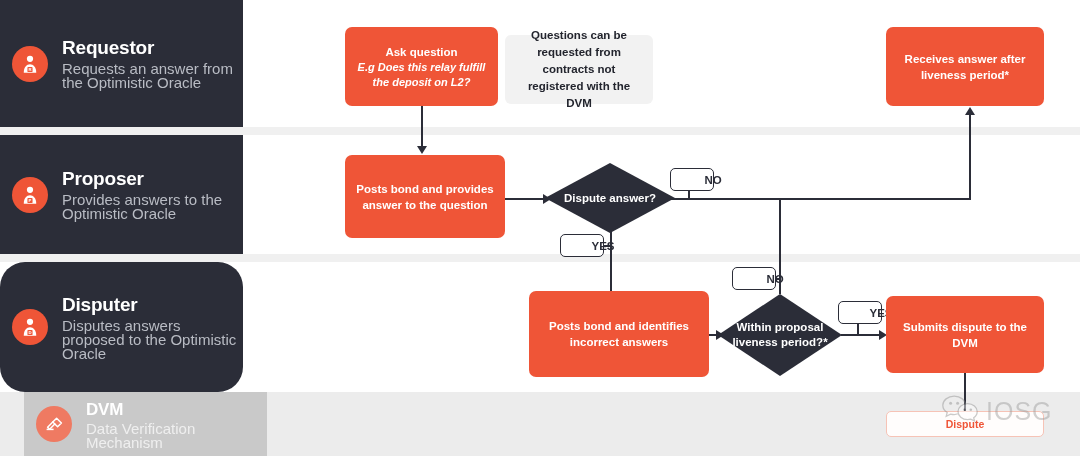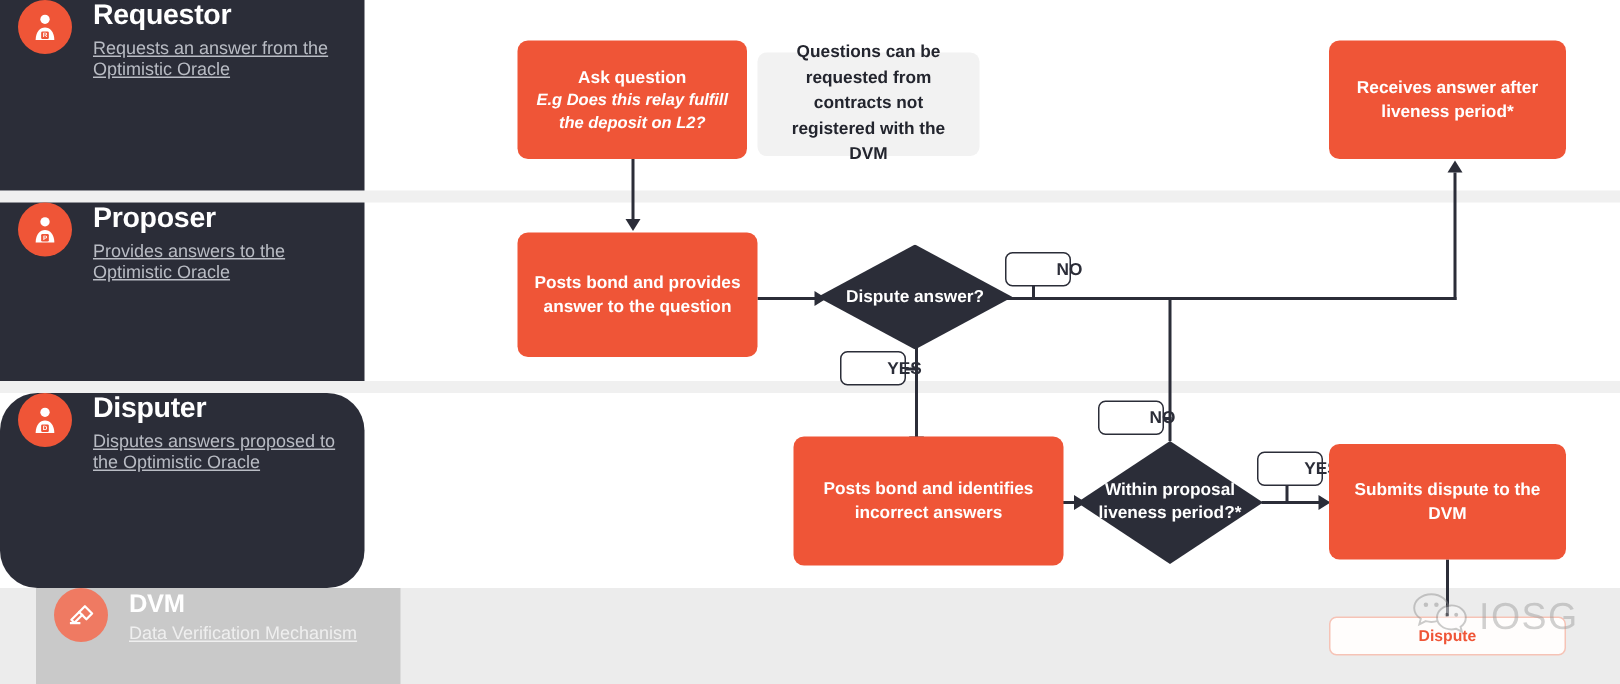--- a/index.html
+++ b/index.html
@@ -12,42 +12,41 @@
   #root{position:relative;width:1080px;height:456px;background:#ffffff;}
 
   
   .lane-band{position:absolute;left:0;width:1080px;background:#f0f0f0;}
   .lane-dvm-bg{position:absolute;left:0;top:392px;width:1080px;height:64px;background:#ececec;}
 
   
   .role{
     position:absolute;left:0;width:243px;
     background:#2b2d38;
-    display:flex;align-items:flex-start;
+    display:flex;align-items:center;
     box-sizing:border-box;padding-left:8px;
   }
   .role.dvm{background:#c9c9c9;}
   .role-icon{
     width:36px;height:36px;border-radius:50%;
     background:#ef5537;
     flex:0 0 36px;
     display:flex;align-items:center;justify-content:center;
     margin-right:14px;margin-left:4px;
   }
   .role.dvm .role-icon{background:#ef7a62;}
   .role-text{display:flex;flex-direction:column;justify-content:center;}
   .role-title{
     color:#ffffff;font-size:19px;font-weight:bold;
     letter-spacing:-0.2px;line-height:22px;
   }
   .role.dvm .role-title{color:#ffffff;}
   .role-desc{
-    color:#b9bcc4;font-size:12px;line-height:14px;margin-top:3px;
+    color:#b9bcc4;font-size:15px;line-height:14px;margin-top:3px;
     max-width:180px;
-    text-decoration:underline;
   }
   .role.dvm .role-desc{color:#efefef;margin-top:1px;}
 
   
   .box{
     position:absolute;box-sizing:border-box;
     background:#ef5537;border-radius:7px;
     color:#ffffff;
     display:flex;flex-direction:column;
     align-items:center;justify-content:center;

